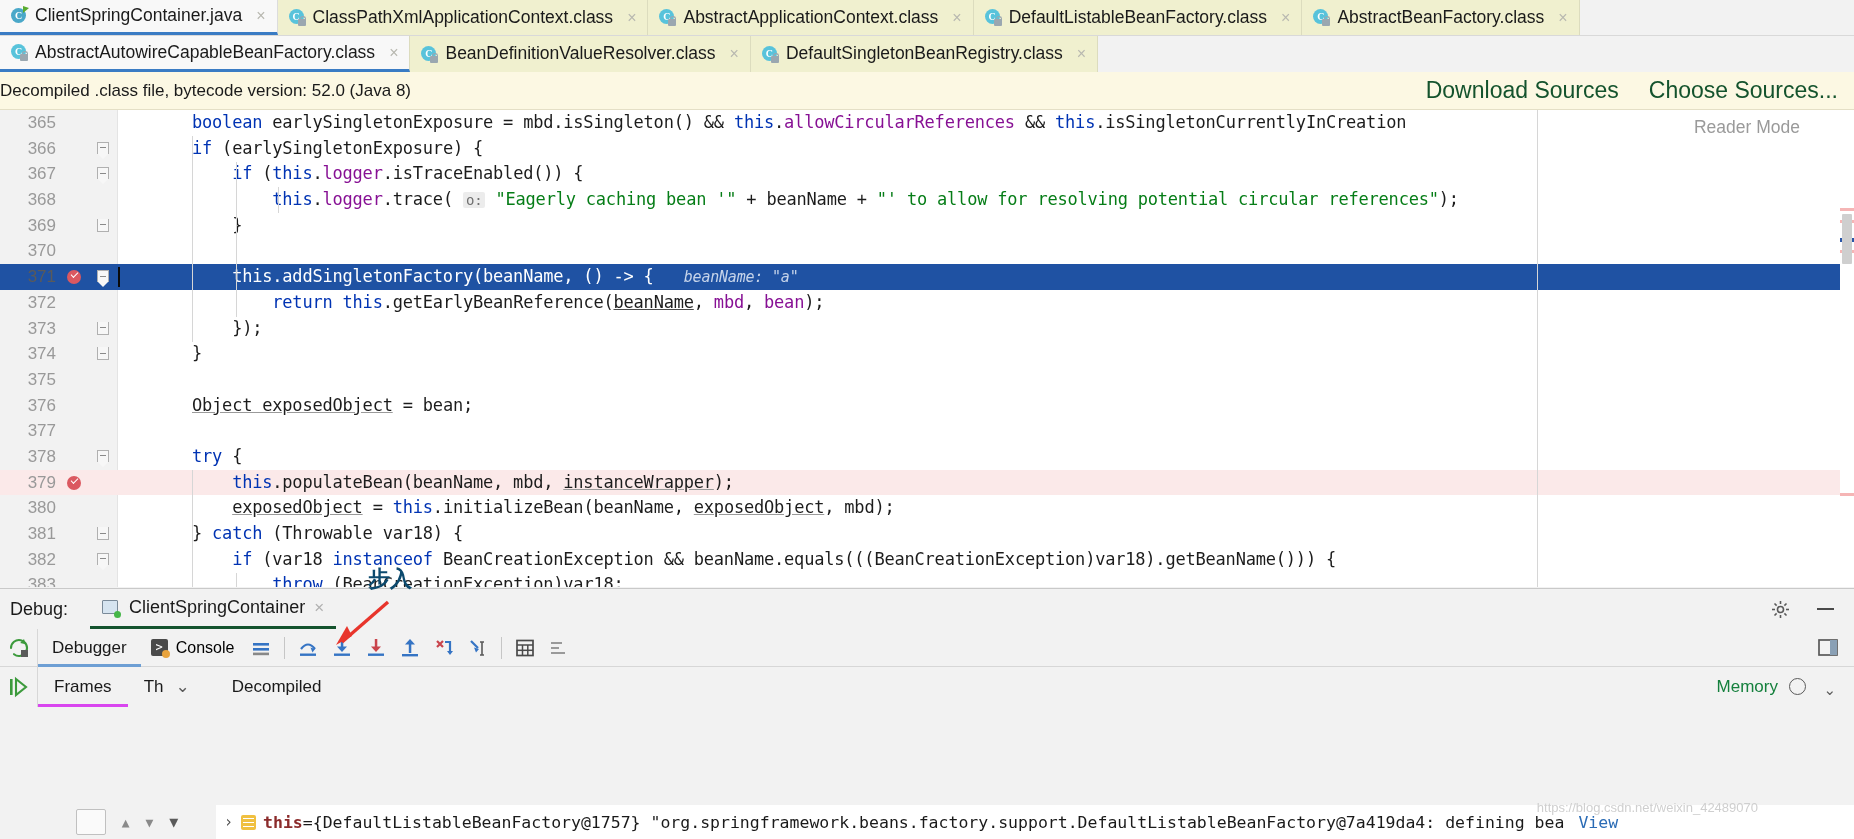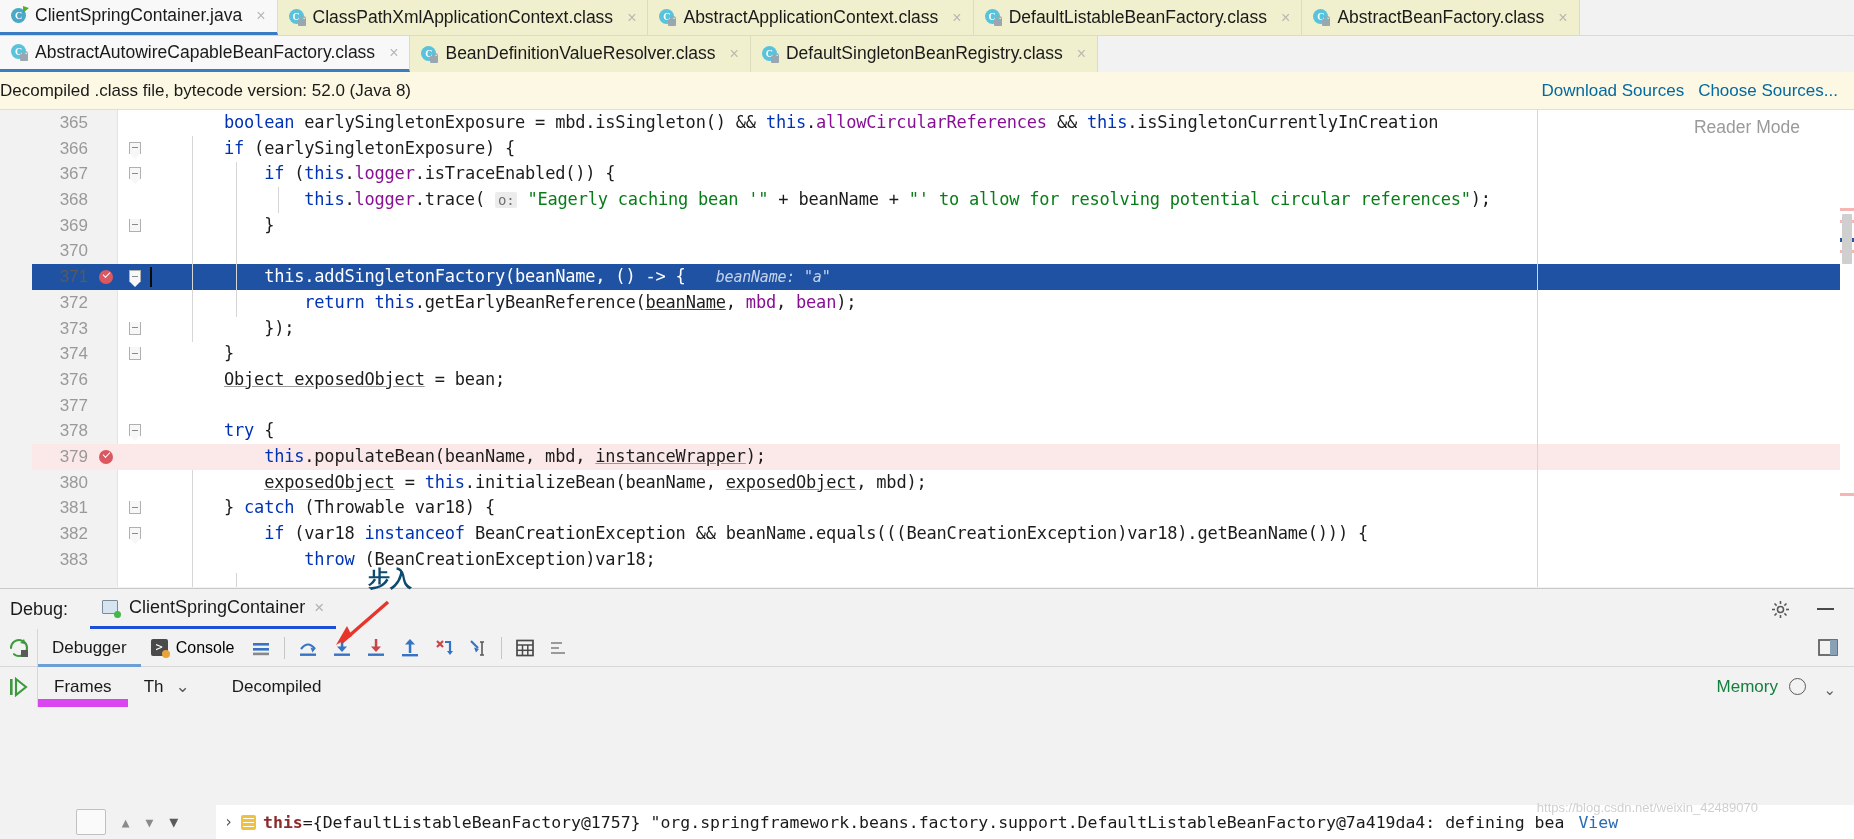--- a/index.html
+++ b/index.html
@@ -73,36 +73,36 @@
   
   .notifybar {
     height: 38px; background: #fcf8e3;
     border-bottom: 1px solid #e4dfc6;
     display: flex; align-items: center;
     padding: 0 16px 0 0;
     font-size: 17px; color: #1a1a1a;
   }
   .notifybar .spacer { flex: 1 1 auto; }
   .notifylink {
-    color: #0369a1; font-size: 17px; margin-left: 14px;
+    color: #14532d; font-size: 23px; margin-left: 30px;
     text-decoration: none; cursor: pointer;
   }
 
   
   .editorwrap {
     position: relative;
     height: 477px;
     background: #ffffff;
     overflow: hidden;
   }
   .gutter-bg {
     position: absolute; left: 0; top: 0; bottom: 0; width: 118px;
     background: #f2f2f2; border-right: 1px solid #e4e4e4;
   }
-  .coderegion { position: absolute; left: 0; right: 0; top: 0; bottom: 0; padding-left: 32px; }
+  .coderegion { position: absolute; left: 0; right: 0; top: 0; bottom: 0; }
 
   .line {
     position: relative;
     height: 25.7px; line-height: 25.7px;
     display: flex; align-items: stretch;
     white-space: pre;
   }
   .line .lnum {
     width: 62px; flex: 0 0 62px; text-align: right;
     padding-right: 6px;
@@ -214,21 +214,21 @@
   }
   .debughdr {
     height: 40px; display: flex; align-items: center;
     padding-left: 10px; background: #f2f2f2;
     position: relative;
   }
   .debughdr .dlabel { font-size: 18px; color: #1a1a1a; margin-right: 22px; }
   .runtab {
     display: flex; align-items: center; gap: 9px;
     padding: 0 12px; height: 40px;
-    border-bottom: 3px solid #1d4ed8;
+    border-bottom: 3px solid #14532d;
     font-size: 18px; color: #1a1a1a;
   }
   .runicon { position: relative; width: 18px; height: 18px; flex: 0 0 18px; }
   .runicon .box {
     position: absolute; left: 0; top: 1px; width: 16px; height: 14px;
     background: #d6e4f0; border: 1.6px solid #7a8a99; border-radius: 1px;
   }
   .runicon .dot {
     position: absolute; right: -1px; bottom: -1px;
     width: 7px; height: 7px; border-radius: 50%; background: #45b648;
@@ -282,21 +282,21 @@
   }
   .tdiv { width: 1px; height: 22px; background: #c6c6c6; margin: 0 6px; }
 
   .panelsrow {
     height: 40px; display: flex; align-items: stretch;
     background: #f2f2f2; position: relative;
   }
   .ptab {
     padding: 0 16px; line-height: 40px; font-size: 17px; color: #1a1a1a;
   }
-  .ptab.sel { border-bottom: 8px solid #d946ef; }
+  .ptab.sel { border-bottom: 3px solid #d946ef; }
   .memlabel {
     position: absolute; right: 76px; top: 0; line-height: 40px;
     font-size: 17px; color: #15803d;
   }
 
   .varsrow {
     position: absolute; left: 0; right: 0; bottom: 0; height: 34px;
     background: #ffffff; display: flex; align-items: center;
     font-family: "DejaVu Sans Mono", monospace; font-size: 16.5px;
     overflow: hidden;
@@ -422,20 +422,21 @@
         <div class="line"><div class="lnum">365</div><div class="bp"></div><div class="fold"></div><div class="codetxt"><span class="kw">boolean</span> earlySingletonExposure = mbd.isSingleton() &amp;&amp; <span class="kw">this</span>.<span class="fld">allowCircularReferences</span> &amp;&amp; <span class="kw">this</span>.isSingletonCurrentlyInCreation</div></div>
         <div class="line"><div class="lnum">366</div><div class="bp"></div><div class="fold"><span class="foldmark open"></span></div><div class="codetxt"><span class="kw">if</span> (earlySingletonExposure) {</div></div>
         <div class="line"><div class="lnum">367</div><div class="bp"></div><div class="fold"><span class="foldmark open"></span></div><div class="codetxt">    <span class="kw">if</span> (<span class="kw">this</span>.<span class="fld">logger</span>.isTraceEnabled()) {</div></div>
         <div class="line"><div class="lnum">368</div><div class="bp"></div><div class="fold"></div><div class="codetxt">        <span class="kw">this</span>.<span class="fld">logger</span>.trace( <span class="hintbox">o:</span> <span class="str">"Eagerly caching bean '"</span> + beanName + <span class="str">"' to allow for resolving potential circular references"</span>);</div></div>
         <div class="line"><div class="lnum">369</div><div class="bp"></div><div class="fold"><span class="foldmark close"></span></div><div class="codetxt">    }</div></div>
         <div class="line"><div class="lnum">370</div><div class="bp"></div><div class="fold"></div><div class="codetxt"></div></div>
         <div class="line hl"><div class="lnum">371</div><div class="bp"><span class="bpdot"></span></div><div class="fold"><span class="foldmark open"></span></div><div class="codetxt">    <span class="kw">this</span>.addSingletonFactory(beanName, () -&gt; {   <span class="inlay">beanName: "a"</span></div><span class="caret"></span></div>
         <div class="line"><div class="lnum">372</div><div class="bp"></div><div class="fold"></div><div class="codetxt">        <span class="kw">return</span> <span class="kw">this</span>.getEarlyBeanReference(<span class="param">beanName</span>, <span class="fld">mbd</span>, <span class="fld">bean</span>);</div></div>
         <div class="line"><div class="lnum">373</div><div class="bp"></div><div class="fold"><span class="foldmark close"></span></div><div class="codetxt">    });</div></div>
         <div class="line"><div class="lnum">374</div><div class="bp"></div><div class="fold"><span class="foldmark close"></span></div><div class="codetxt">}</div></div>
+        <div class="line"><div class="lnum">375</div><div class="bp"></div><div class="fold"></div><div class="codetxt"></div></div>
         <div class="line"><div class="lnum">376</div><div class="bp"></div><div class="fold"></div><div class="codetxt"><span class="local">Object exposedObject</span> = bean;</div></div>
         <div class="line"><div class="lnum">377</div><div class="bp"></div><div class="fold"></div><div class="codetxt"></div></div>
         <div class="line"><div class="lnum">378</div><div class="bp"></div><div class="fold"><span class="foldmark open"></span></div><div class="codetxt"><span class="kw">try</span> {</div></div>
         <div class="line bpline"><div class="lnum">379</div><div class="bp"><span class="bpdot"></span></div><div class="fold"></div><div class="codetxt">    <span class="kw">this</span>.populateBean(beanName, mbd, <span class="local">instanceWrapper</span>);</div></div>
         <div class="line"><div class="lnum">380</div><div class="bp"></div><div class="fold"></div><div class="codetxt">    <span class="local">exposedObject</span> = <span class="kw">this</span>.initializeBean(beanName, <span class="local">exposedObject</span>, mbd);</div></div>
         <div class="line"><div class="lnum">381</div><div class="bp"></div><div class="fold"><span class="foldmark close"></span></div><div class="codetxt">} <span class="kw">catch</span> (Throwable var18) {</div></div>
         <div class="line"><div class="lnum">382</div><div class="bp"></div><div class="fold"><span class="foldmark open"></span></div><div class="codetxt">    <span class="kw">if</span> (var18 <span class="kw">instanceof</span> BeanCreationException &amp;&amp; beanName.equals(((BeanCreationException)var18).getBeanName())) {</div></div>
         <div class="line"><div class="lnum">383</div><div class="bp"></div><div class="fold"></div><div class="codetxt">        <span class="kw">throw</span> (BeanCreationException)var18;</div></div>
         <div class="iguide" style="left: 192px; top: 26px; height: 206px; bottom: auto;"></div>
         <div class="iguide" style="left: 236px; top: 52px; height: 155px; bottom: auto;"></div>

